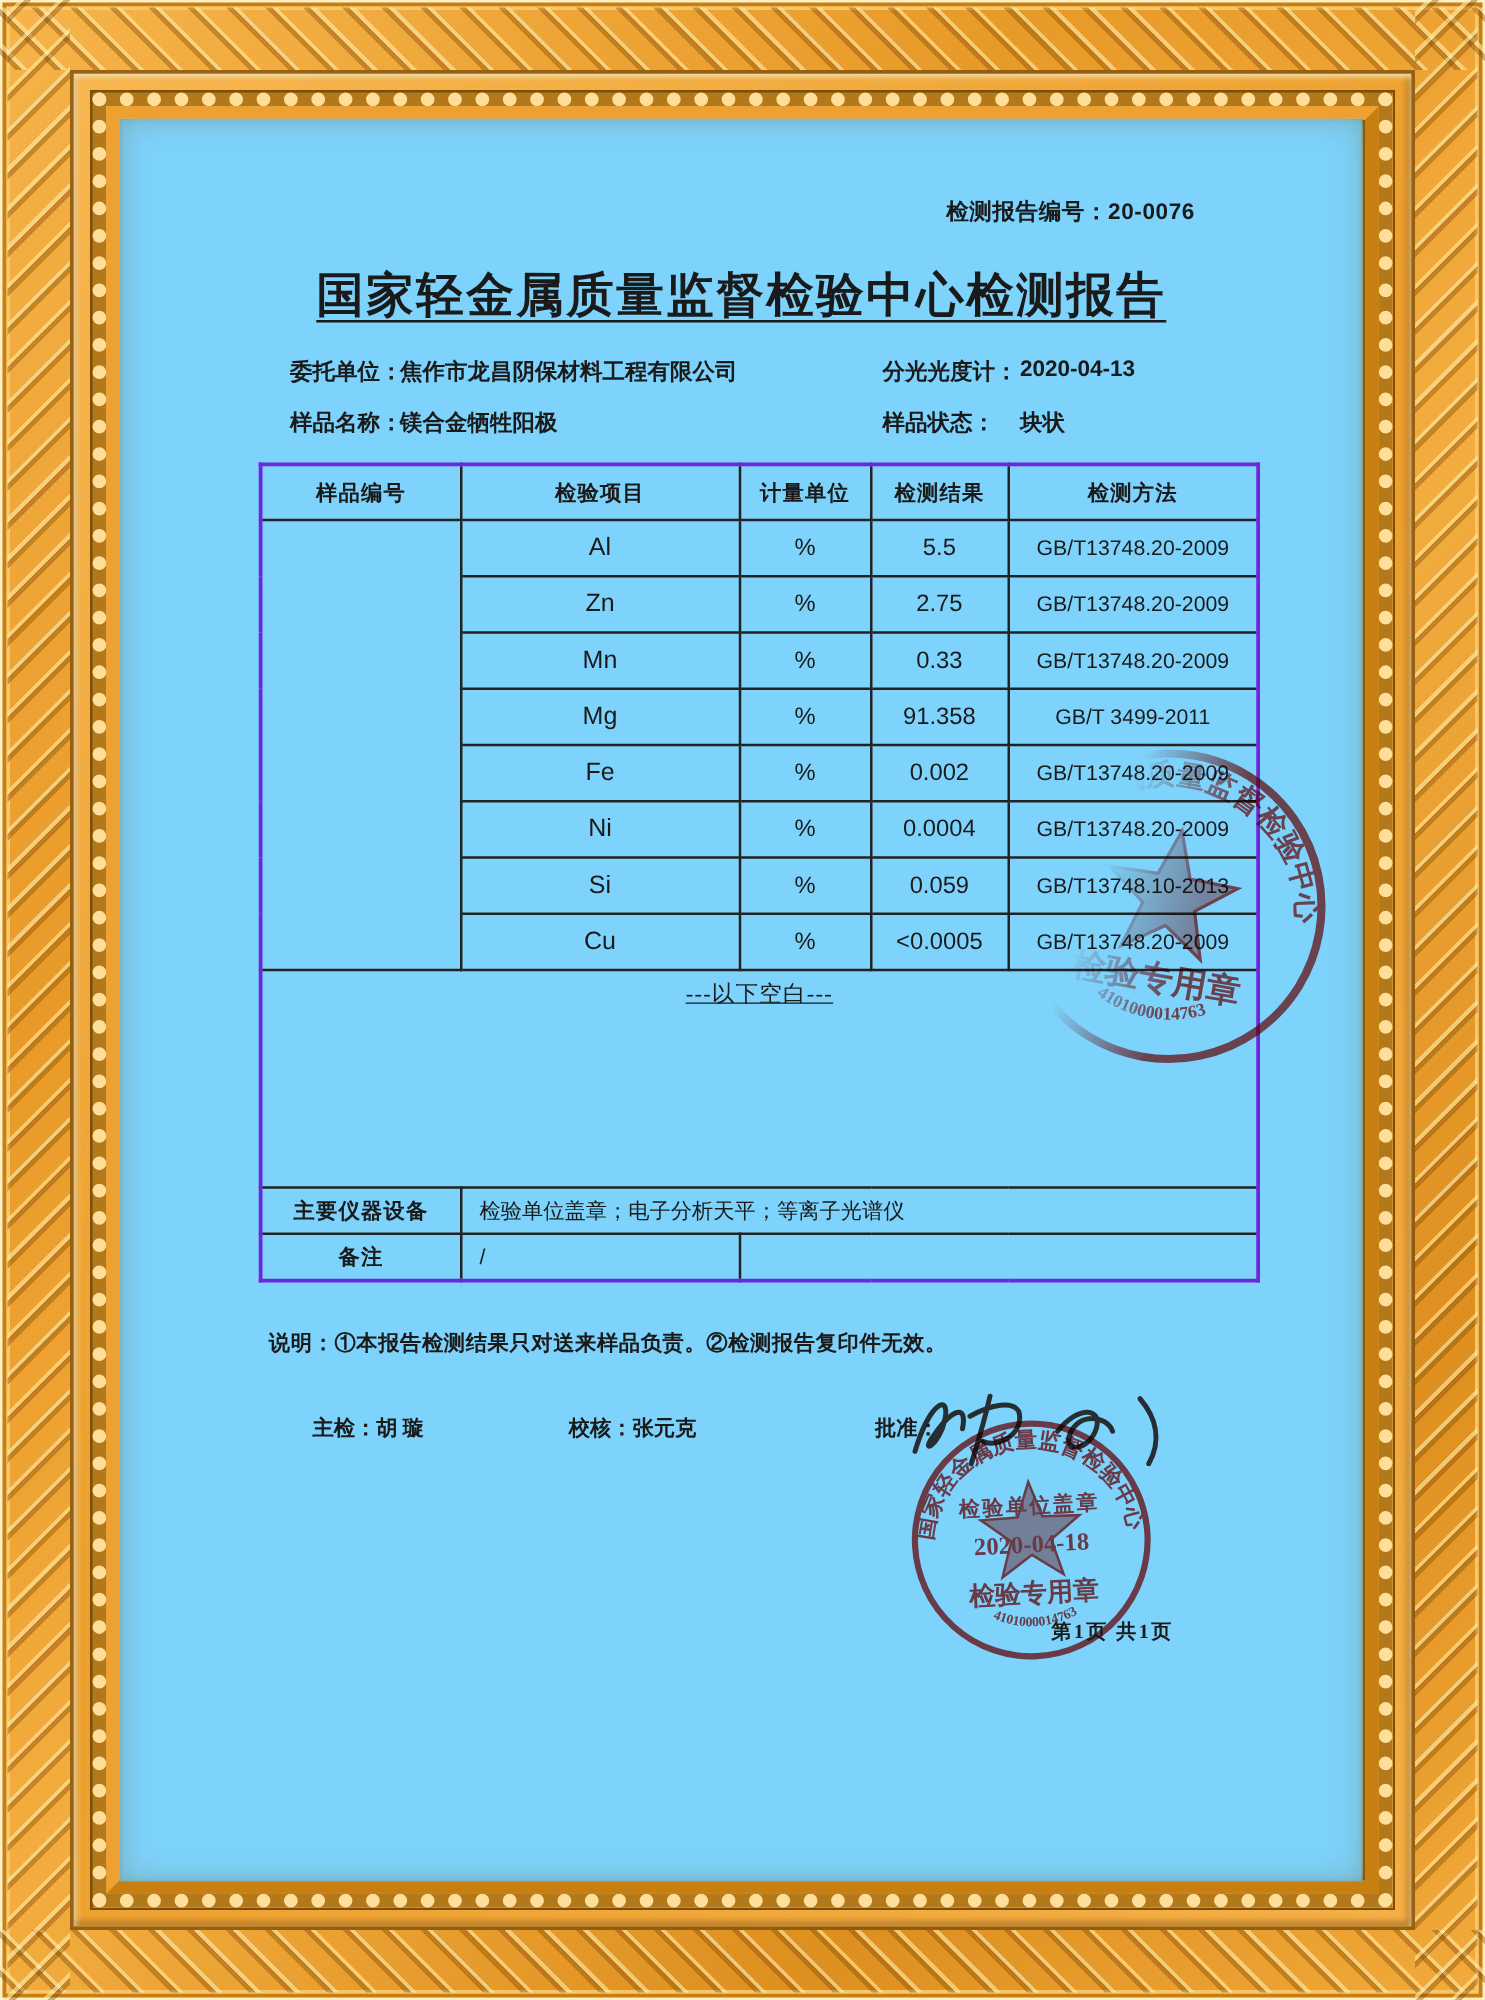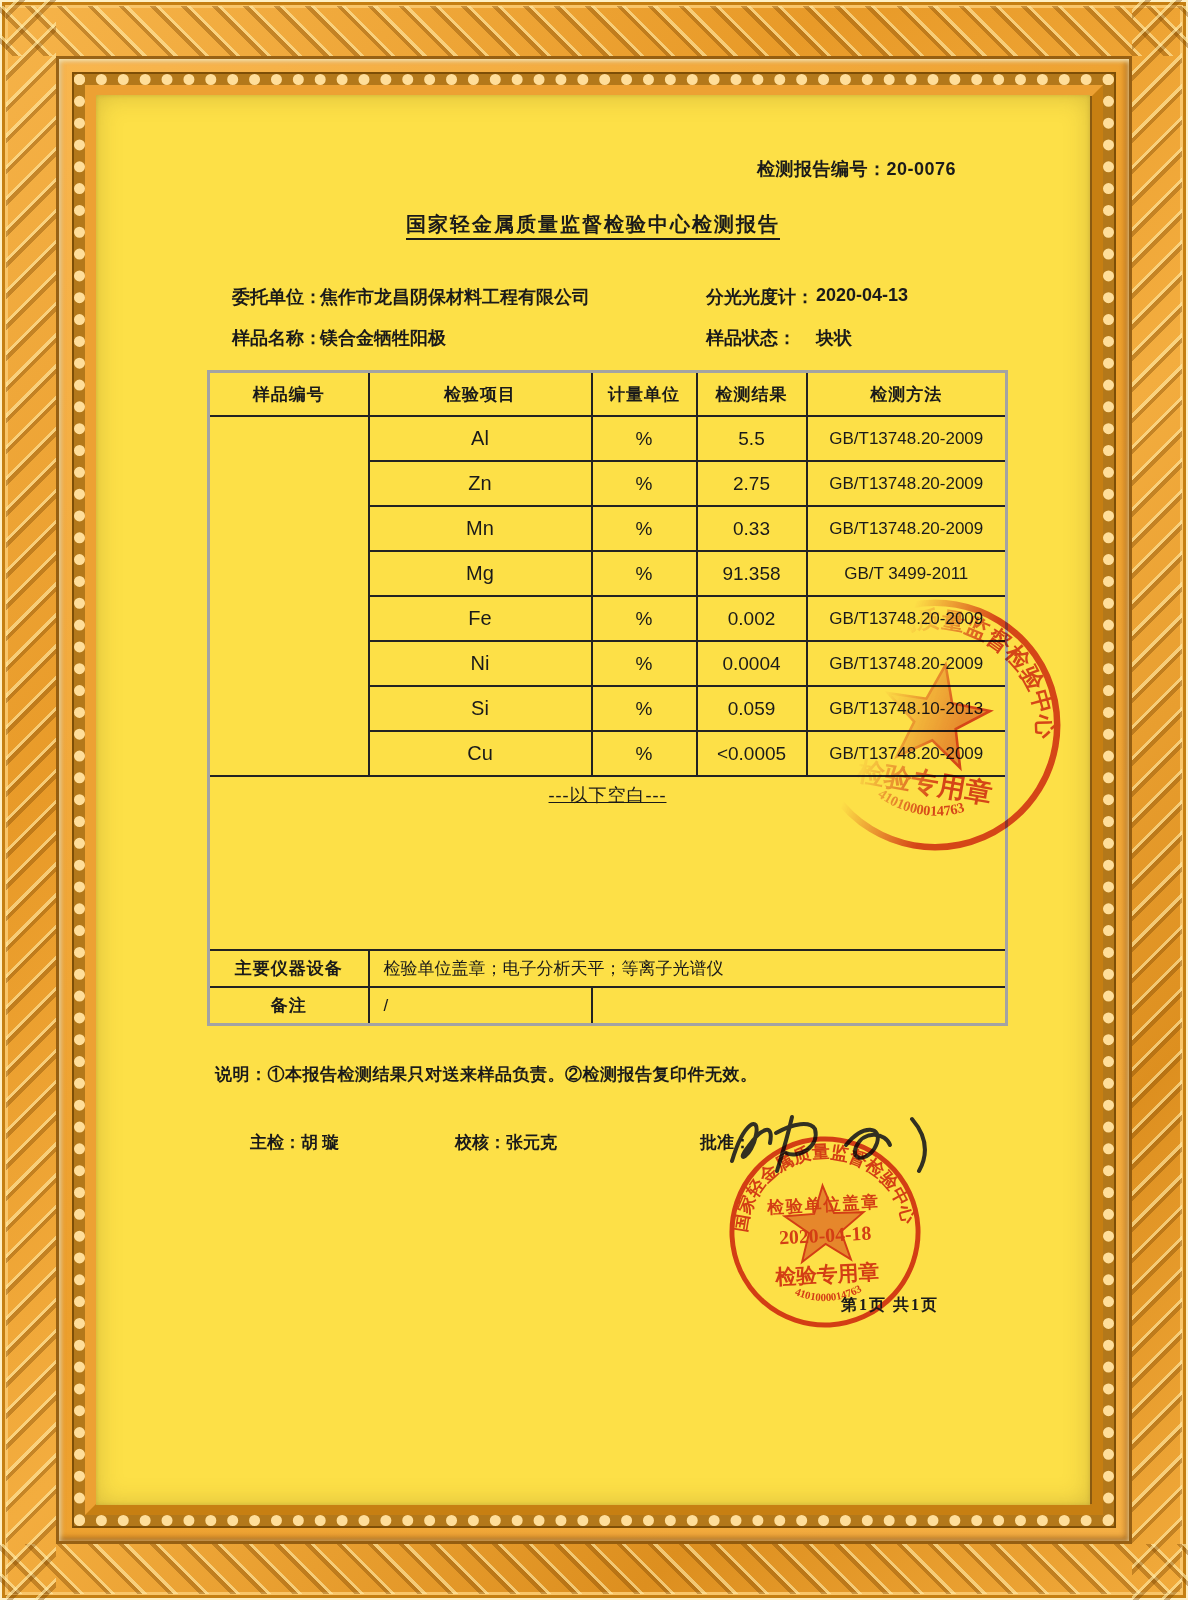--- a/index.html
+++ b/index.html
@@ -32,37 +32,37 @@
     box-shadow:inset 0 2px 5px rgba(255,240,190,.9), inset 0 -3px 6px rgba(120,62,0,.55),
                inset 2px 0 5px rgba(255,240,190,.7), inset -3px 0 6px rgba(120,62,0,.45);}
   .bead-bg{position:absolute;inset:74px;border:11px solid #b3781a;box-shadow:0 0 0 2px #7d4e06;}
   .bead-dots{position:absolute;inset:74px;border:11px dotted #ffde9a;}
   .frame-lip{position:absolute;inset:85px;border:11px solid;
     border-color:#eda133 #c9競7f12 #c77f12 #eda133;
     border-color:#eda133 #c77f12 #c77f12 #eda133;
     box-shadow:inset 0 0 0 2px #8a5a10;}
   
   .paper{position:absolute;left:96px;top:95px;width:994px;height:1410px;
-    background:#fde047;
+    background:#7dd3fc;
     box-shadow:inset 0 0 26px rgba(110,85,30,.28), inset 0 0 4px rgba(110,85,30,.25);
     color:#1a1a1a;}
   .report-no{position:absolute;top:62px;left:0;width:860px;text-align:right;
     font-size:18px;font-weight:bold;font-family:"Liberation Sans","DejaVu Sans",sans-serif;letter-spacing:.5px;}
   .title{position:absolute;top:116px;left:0;width:100%;text-align:center;margin:0;
-    font-size:20px;font-weight:bold;letter-spacing:2px;
+    font-size:38px;font-weight:bold;letter-spacing:2px;
     text-decoration:underline;text-underline-offset:7px;text-decoration-thickness:2px;}
   .info-row{position:absolute;left:0;width:100%;font-size:18px;font-weight:bold;}
   .ir1{top:190px;} .ir2{top:231px;}
   .info-label{position:absolute;white-space:nowrap;}
   .info-value{position:absolute;white-space:nowrap;}
   .pos-l1{left:136px;} .pos-v1{left:224px;} .pos-l2{left:610px;} .pos-v2{left:720px;}
   .sans{font-family:"Liberation Sans","DejaVu Sans",sans-serif;}
   
   table.report{position:absolute;left:111px;top:275px;width:798px;border-collapse:collapse;table-layout:fixed;
-    border:3px solid #a3a3a3;}
+    border:3px solid #6d28d9;}
   table.report td, table.report th{border:2px solid #222;padding:0;text-align:center;vertical-align:middle;
     font-weight:normal;overflow:hidden;}
   col.c1{width:160px;} col.c2{width:223px;} col.c3{width:105px;} col.c4{width:110px;} col.c5{width:200px;}
   tr.hdr th{height:42px;font-size:17px;font-weight:bold;letter-spacing:1px;}
   tr.data td{height:43px;font-family:"Liberation Sans","DejaVu Sans",sans-serif;font-size:19px;}
   tr.data td.c-item{font-size:20px;}
   tr.data td.c-method{font-size:17px;}
   td.c-sample{border-bottom:2px solid #222;}
   tr.blank td{height:166px;vertical-align:top;font-size:18px;padding-top:6px;letter-spacing:1px;text-decoration:underline;}
   tr.meta td{height:35px;font-size:17px;}

